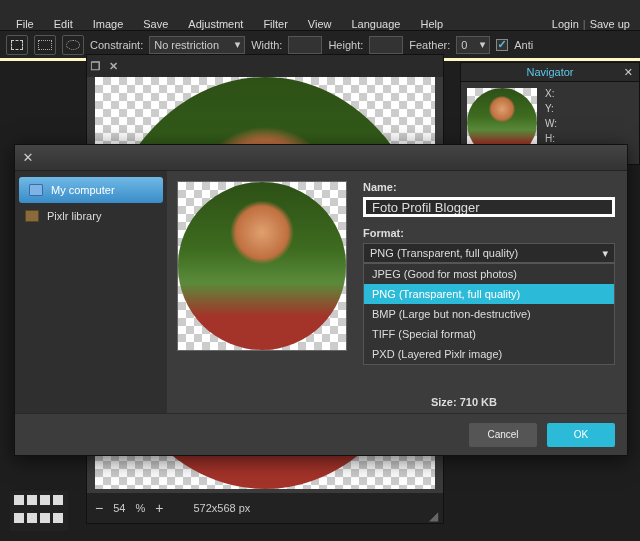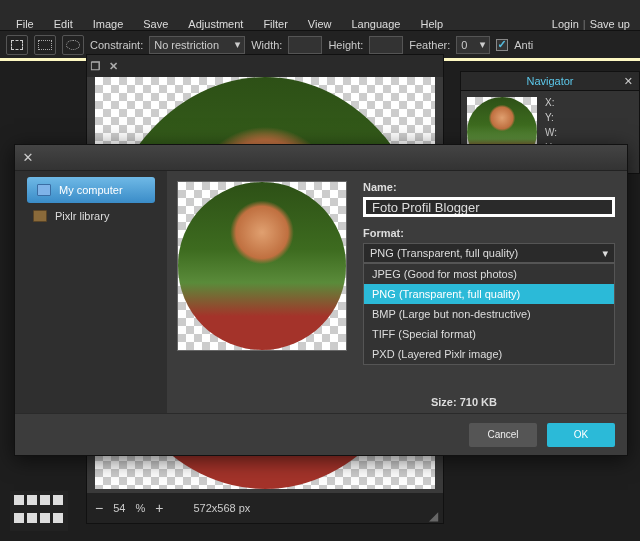--- a/index.html
+++ b/index.html
@@ -36,38 +36,38 @@
       linear-gradient(45deg,#ccc 25%,transparent 25%,transparent 75%,#ccc 75%),
       linear-gradient(45deg,#ccc 25%,#fff 25%,#fff 75%,#ccc 75%);
       background-size:16px 16px; background-position:0 0,8px 8px; position:relative; }
   .photo { position:absolute; inset:0; border-radius:50%; background:
       radial-gradient(circle at 50% 30%, #e0a070 0%, #c07040 18%, transparent 22%),
       linear-gradient(180deg, #2d5016 0%, #3d6b1f 40%, #5a8b3a 60%, #a4332a 80%);
   }
   .doc-status { position:absolute; left:0; right:0; bottom:0; height:30px; background:#222; display:flex; align-items:center; gap:10px; padding:0 8px; color:#ccc; }
   .zoom-ico { font-size:14px; }
 
-  .nav-panel { position:absolute; top:17px; right:0; width:180px; background:#333; border:1px solid #111; }
+  .nav-panel { position:absolute; top:8px; right:0; width:180px; background:#333; border:1px solid #111; }
   .nav-panel .panel-title { color:#5cc8ea; }
   .nav-panel .close-x { position:absolute; right:6px; top:3px; color:#ccc; }
   .nav-body { display:flex; padding:6px; gap:8px; }
   .nav-thumb { width:70px; height:70px; }
   .nav-info { display:flex; flex-direction:column; gap:4px; color:#ccc; font-size:10px; }
 
   .thumb-strip { position:absolute; left:10px; bottom:10px; width:58px; height:40px; background:#222; display:flex; flex-wrap:wrap; padding:4px; gap:3px; }
   .thumb-strip div { width:10px; height:10px; background:#ddd; }
   .drag-handle { position:absolute; right:2px; bottom:2px; width:12px; height:12px; color:#666; font-size:12px; }
 
   
   .dialog { position:absolute; left:14px; top:144px; width:614px; height:312px; background:#3c3c3c; border:1px solid #111; box-shadow:0 4px 20px rgba(0,0,0,0.6); }
   .dlg-title { height:26px; background:linear-gradient(#444,#333); display:flex; align-items:center; border-bottom:1px solid #222; }
   .dlg-title .txt { flex:1; text-align:center; color:#eee; font-size:12px; }
   .dlg-title .close { width:26px; text-align:center; color:#ccc; font-size:13px; cursor:pointer; }
   .dlg-body { display:flex; height:244px; }
-  .dlg-sidebar { width:152px; background:#2f2f2f; padding:6px 8px; }
+  .dlg-sidebar { width:152px; background:#2f2f2f; padding:6px 0; }
   .side-item { height:26px; display:flex; align-items:center; gap:8px; padding:0 10px; color:#ddd; font-size:11px; }
   .side-item.active { background:linear-gradient(#6fb9e6,#3a8cc8); color:#fff; border-radius:3px; margin:0 4px; }
   .side-ico { width:14px; height:12px; display:inline-block; }
   .ico-monitor { background:#7fb3e8; border:1px solid #3a6da3; border-radius:1px; }
   .ico-lib { background:#8a6a3a; border:1px solid #5a4527; border-radius:1px; }
 
   .dlg-preview { width:190px; display:flex; align-items:flex-start; justify-content:center; padding:10px; }
   .preview-box { width:170px; height:170px; border:1px solid #666; }
 
   .dlg-form { flex:1; padding:10px 12px 6px 6px; position:relative; }

